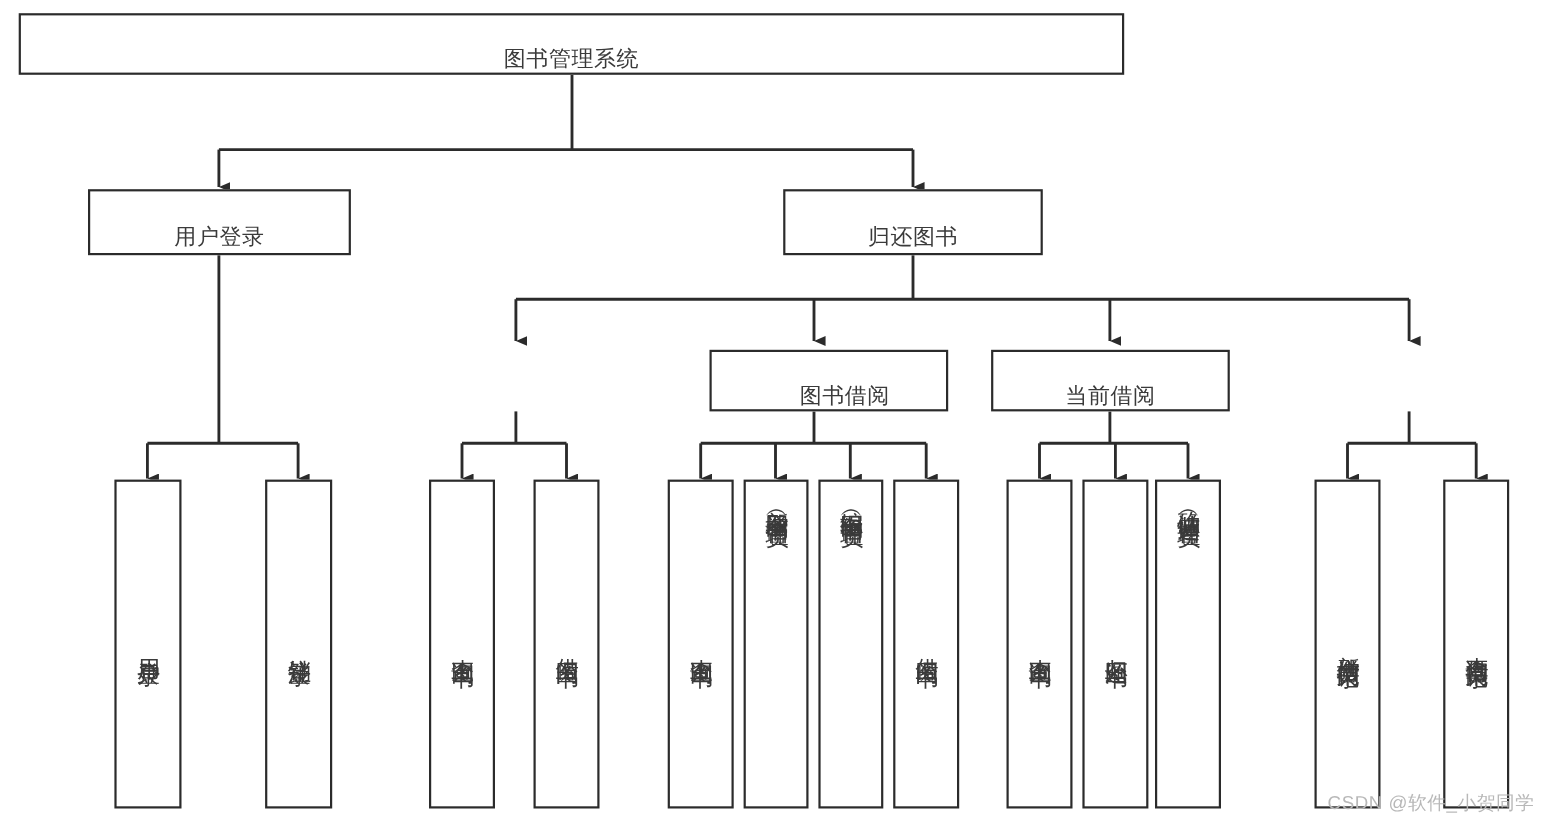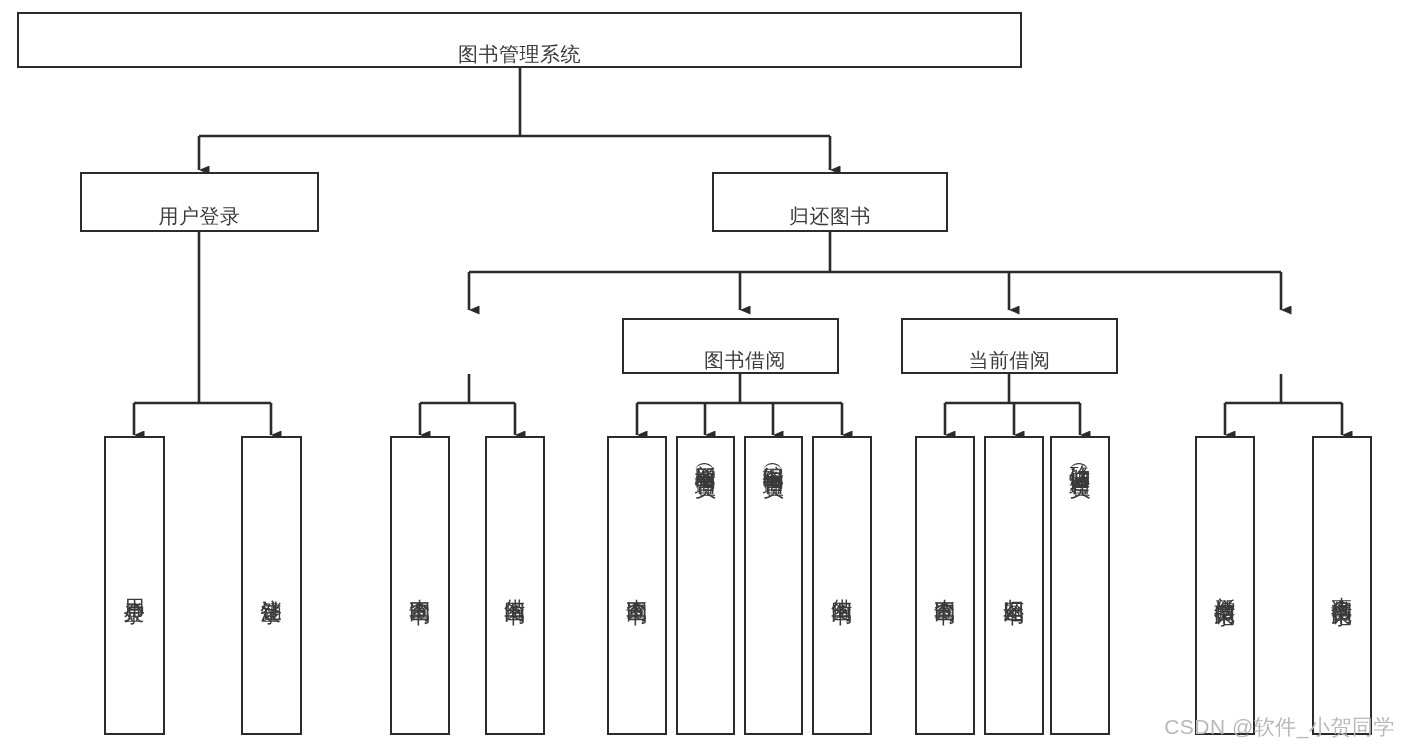--- a/index.html
+++ b/index.html
@@ -63,21 +63,21 @@
     padding-top: 10px;
   }
   .leaf-box.leaf-mid {
     align-items: center;
     padding-top: 0;
   }
   #watermark {
     position: absolute;
     right: 10px;
     bottom: 6px;
-    font-size: 21px;
+    font-size: 17px;
     color: #b8b8b8;
     letter-spacing: 0.5px;
     white-space: nowrap;
     pointer-events: none;
   }
 </style>
 </head>
 <body>
 
 <div id="diagram-root">
@@ -137,21 +137,21 @@
     <span class="node-label-h">图书管理系统</span>
   </div>
 
   <div class="node-box" style="left:80px; top:172px; width:239px; height:60px;">
     <span class="node-label-h">用户登录</span>
   </div>
   <div class="node-box" style="left:712px; top:172px; width:236px; height:60px;">
     <span class="node-label-h">归还图书</span>
   </div>
 
-  <div class="node-box" style="left:622px; top:318px; width:217px; height:56px;padding-left:29px;">
+  <div class="node-box" style="left:645px; top:318px; width:217px; height:56px;padding-left:29px;">
     <span class="node-label-h">图书借阅</span>
   </div>
   <div class="node-box" style="left:901px; top:318px; width:217px; height:56px;">
     <span class="node-label-h">当前借阅</span>
   </div>
 
   <div class="node-box leaf-box leaf-mid" style="left:104px; top:436px; width:61px; height:299px;">
     <span class="node-label-v">用户登录</span>
   </div>
   <div class="node-box leaf-box leaf-mid" style="left:241px; top:436px; width:61px; height:299px;">

